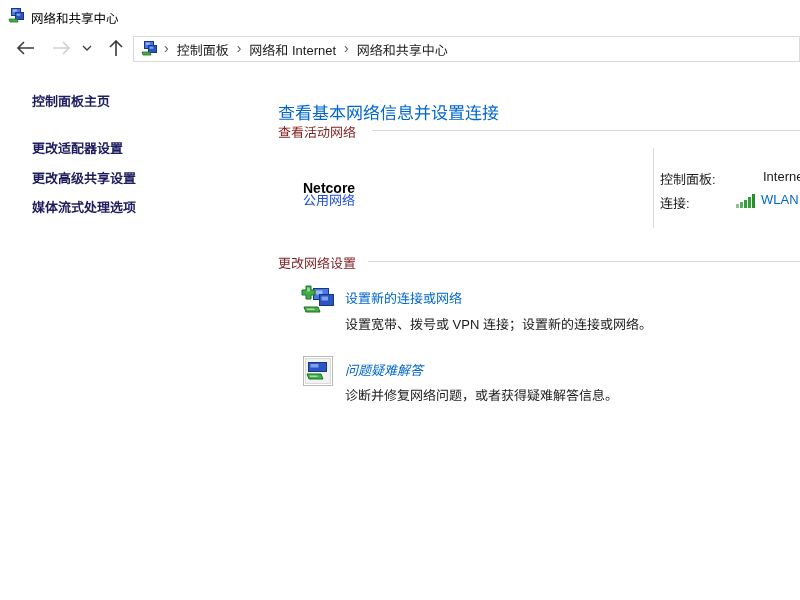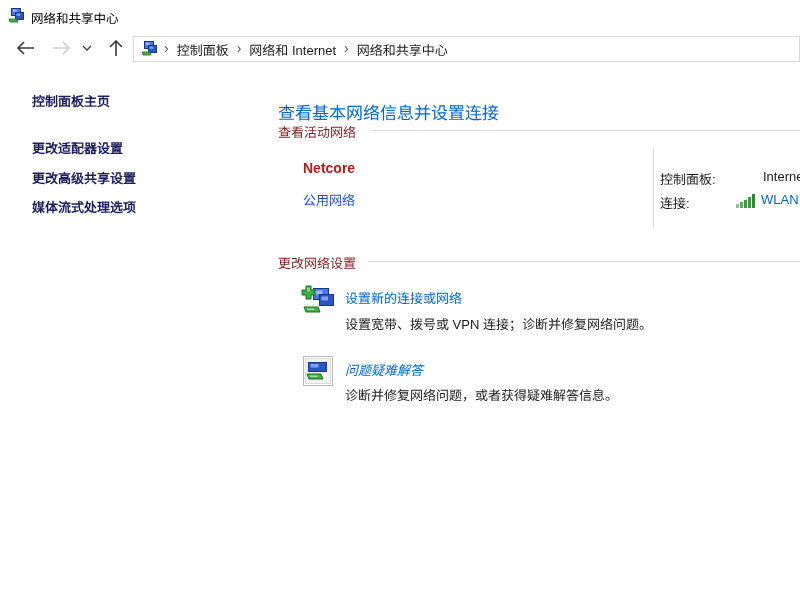--- a/index.html
+++ b/index.html
@@ -29,21 +29,21 @@
 
   
   .sidebar-link { position:absolute; left:32px; font-size:13px; color:#1c1c5e; white-space:nowrap; cursor:pointer;font-weight:bold; }
 
   
   .main-heading { position:absolute; left:278px; top:78px; font-size:17px; color:#0066cc; white-space:nowrap;margin-top:21px; }
   .section-title { position:absolute; font-size:13px; color:#7f1d1d; white-space:nowrap; }
   .rule { position:absolute; height:1px; background:#d9d9d9; }
   .vrule { position:absolute; width:1px; background:#d9d9d9; }
 
-  .net-name { position:absolute; left:303px; top:160px; font-size:14px; font-weight:bold; color:#b91c1c; }
+  .net-name { position:absolute; left:303px; top:180px; font-size:14px; font-weight:bold; color:#000000; }
   .net-type { position:absolute; left:303px; top:190px; font-size:13px; color:#1d4ed8; }
   .kv-label { position:absolute; font-size:13px; color:#1a1a1a; white-space:nowrap; }
   .kv-value { position:absolute; font-size:13px; color:#1a1a1a; white-space:nowrap; }
   .link { color:#0066cc; text-decoration:none; cursor:pointer; font-size:13px; white-space:nowrap; }
   .wlan-link { position:absolute; left:761px; top:192px; }
   .wifi-icon { position:absolute; left:736px; top:194px; width:21px; height:14px; }
 
   .task-icon-1 { position:absolute; left:301px; top:285px; width:33px; height:33px; cursor:pointer; }
   .task-icon-2 { position:absolute; left:303px; top:356px; width:30px; height:30px; cursor:pointer; }
   .task-link-1 { position:absolute; left:345px; top:288px; }
@@ -148,21 +148,21 @@
       <rect x="12.5" y="3.5" width="15" height="11" fill="#4a76e8" stroke="#16387e"></rect>
       <rect x="14.5" y="5.5" width="7" height="4" fill="#9db9f5"></rect>
       <rect x="18.5" y="9.5" width="14" height="11" fill="#2c55c4" stroke="#16387e"></rect>
       <rect x="20.5" y="11.5" width="6.5" height="4" fill="#7fa0ea"></rect>
       <polygon points="3,22 17,22 19,27 5,27" fill="#43b049" stroke="#1e7020"></polygon>
       <polygon points="5.5,23.5 13,23.5 13.8,25 6.3,25" fill="#a6dca9"></polygon>
       <path d="M5 1 h5 v4 h4 v5 h-4 v4 h-5 v-4 h-4 v-5 h4 z" fill="#3fae49" stroke="#1e7020" stroke-width="1"></path>
       <path d="M6 2.5 h3 v4 h-3 z" fill="#8fd694"></path>
     </svg>
     <a class="link task-link-1">设置新的连接或网络</a>
-    <div class="task-desc-1">设置宽带、拨号或 VPN 连接；诊断并修复网络问题。</div>
+    <div class="task-desc-1">设置宽带、拨号或 VPN 连接；设置新的连接或网络。</div>
 
     <svg class="task-icon-2" viewBox="0 0 30 30">
       <rect x="0.5" y="0.5" width="29" height="29" fill="#ffffff" stroke="#b8b8b8"></rect>
       <rect x="2.5" y="2.5" width="25" height="25" fill="#f2f2f2" stroke="#dadada"></rect>
       <rect x="5.5" y="6.5" width="18" height="9" fill="#2c55c4" stroke="#16387e"></rect>
       <rect x="7.5" y="8" width="8" height="3.5" fill="#7fa0ea"></rect>
       <polygon points="4,18 18,18 20,23 6,23" fill="#43b049" stroke="#1e7020"></polygon>
       <polygon points="6.5,19.5 14,19.5 14.8,21 7.3,21" fill="#a6dca9"></polygon>
     </svg>
     <a class="link task-link-2">问题疑难解答</a>

